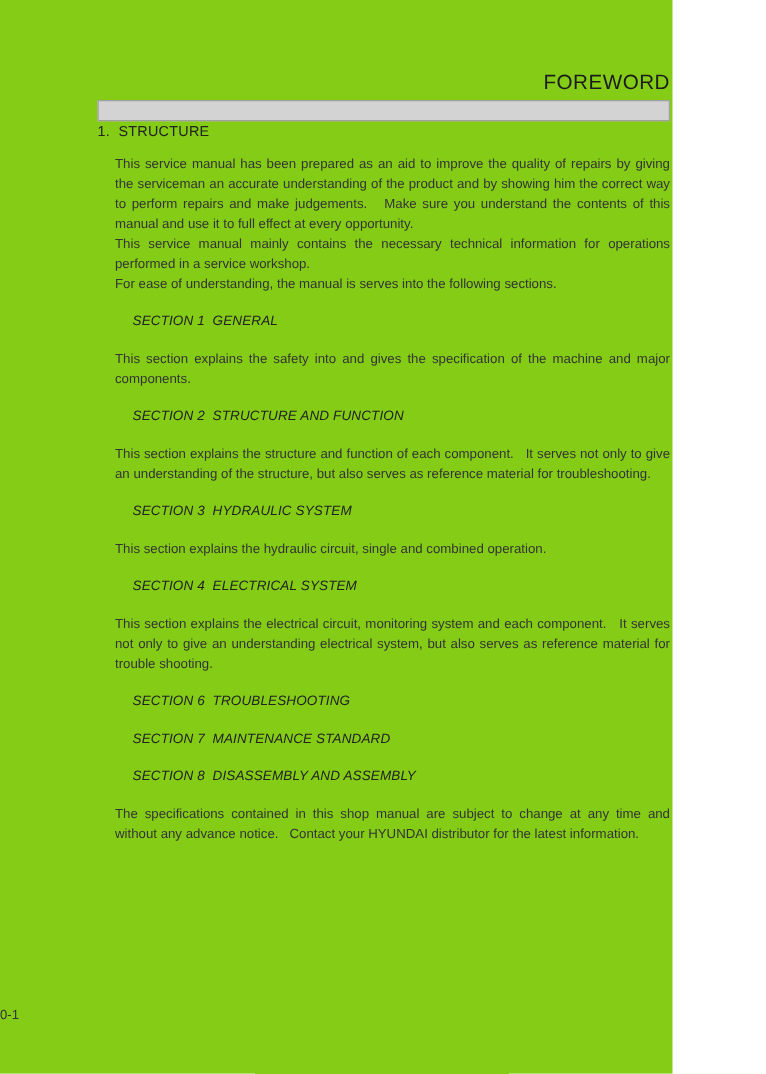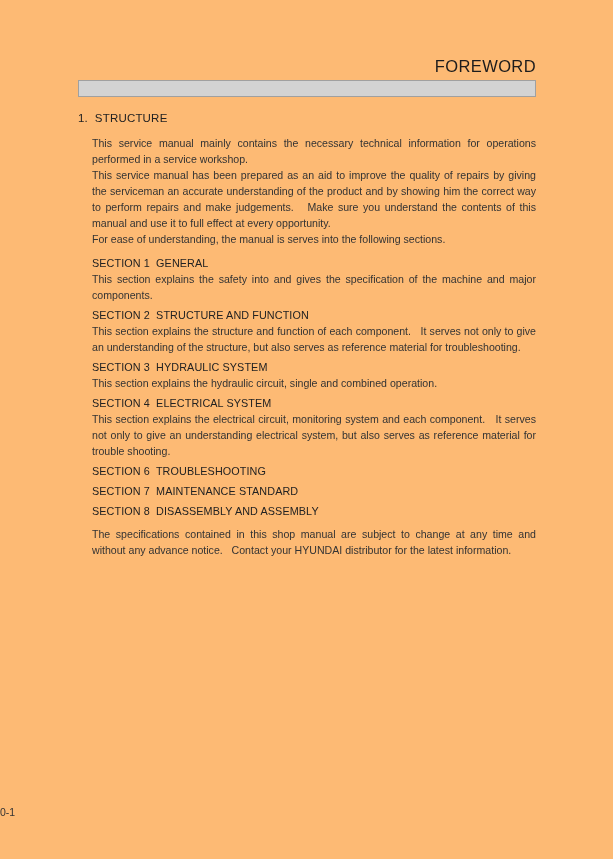--- a/index.html
+++ b/index.html
@@ -2,23 +2,23 @@
 <html><head>
 <meta charset="utf-8">
 <style>
   html, body {
     margin: 0;
     padding: 0;
     background: #ffffff;
   }
   .page {
     position: relative;
-    width: 613px;
+    width: 538px;
     height: 859px;
-    background: #fdba74;
+    background: #84cc16;
     font-family: "Liberation Sans", sans-serif;
     color: #333333;
     overflow: hidden;
     box-sizing: border-box;
   }
   .page-title {
     position: absolute;
     top: 57px;
     left: 78px;
     width: 458px;
@@ -34,21 +34,21 @@
     top: 80px;
     left: 78px;
     width: 458px;
     height: 17px;
     background: #d3d3d3;
     border: 1px solid #a0a0a0;
     box-sizing: border-box;
   }
   .content {
     position: absolute;
-    top: 112px;
+    top: 100px;
     left: 78px;
     width: 458px;
   }
   .struct-heading {
     font-size: 11.5px;
     font-weight: 500;
     line-height: 13px;
     margin: 0 0 10px 0;
     color: #222222;
     letter-spacing: 0.2px;
@@ -60,26 +60,27 @@
     margin: 0;
     font-size: 10.6px;
     line-height: 16px;
     text-align: justify;
     color: #333333;
   }
   .sections { margin-top: 8px; }
   .section { margin-top: 4px; }
   .section:first-child { margin-top: 0; }
   .section-heading {
-    margin: 0;
+    margin: 14px;
     font-size: 10.8px;
     font-weight: 500;
     line-height: 16px;
     color: #222222;
     letter-spacing: 0.1px;
+    font-style: italic;
   }
   .closing-wrap { margin-top: 7px; }
   .page-number {
     position: absolute;
     top: 806px;
     left: 0;
     width: 613px;
     text-align: left;
     font-size: 10.5px;
     color: #333333;
@@ -91,22 +92,22 @@
 <div class="page">
 
   <div class="page-title">FOREWORD</div>
   <div class="title-bar"></div>
 
   <div class="content">
 
     <div class="struct-heading">1.&nbsp; STRUCTURE</div>
 
     <div class="intro-paragraphs">
+      <p class="body-text">This service manual has been prepared as an aid to improve the quality of repairs by giving the serviceman an accurate understanding of the product and by showing him the correct way to perform repairs and make judgements.&nbsp;&nbsp; Make sure you understand the contents of this manual and use it to full effect at every opportunity.</p>
       <p class="body-text">This service manual mainly contains the necessary technical information for operations performed in a service workshop.</p>
-      <p class="body-text">This service manual has been prepared as an aid to improve the quality of repairs by giving the serviceman an accurate understanding of the product and by showing him the correct way to perform repairs and make judgements.&nbsp;&nbsp; Make sure you understand the contents of this manual and use it to full effect at every opportunity.</p>
       <p class="body-text">For ease of understanding, the manual is serves into the following sections.</p>
     </div>
 
     <div class="sections">
 
       <div class="section">
         <h3 class="section-heading">SECTION 1&nbsp; GENERAL</h3>
         <p class="body-text">This section explains the safety into and gives the specification of the machine and major components.</p>
       </div>
 

